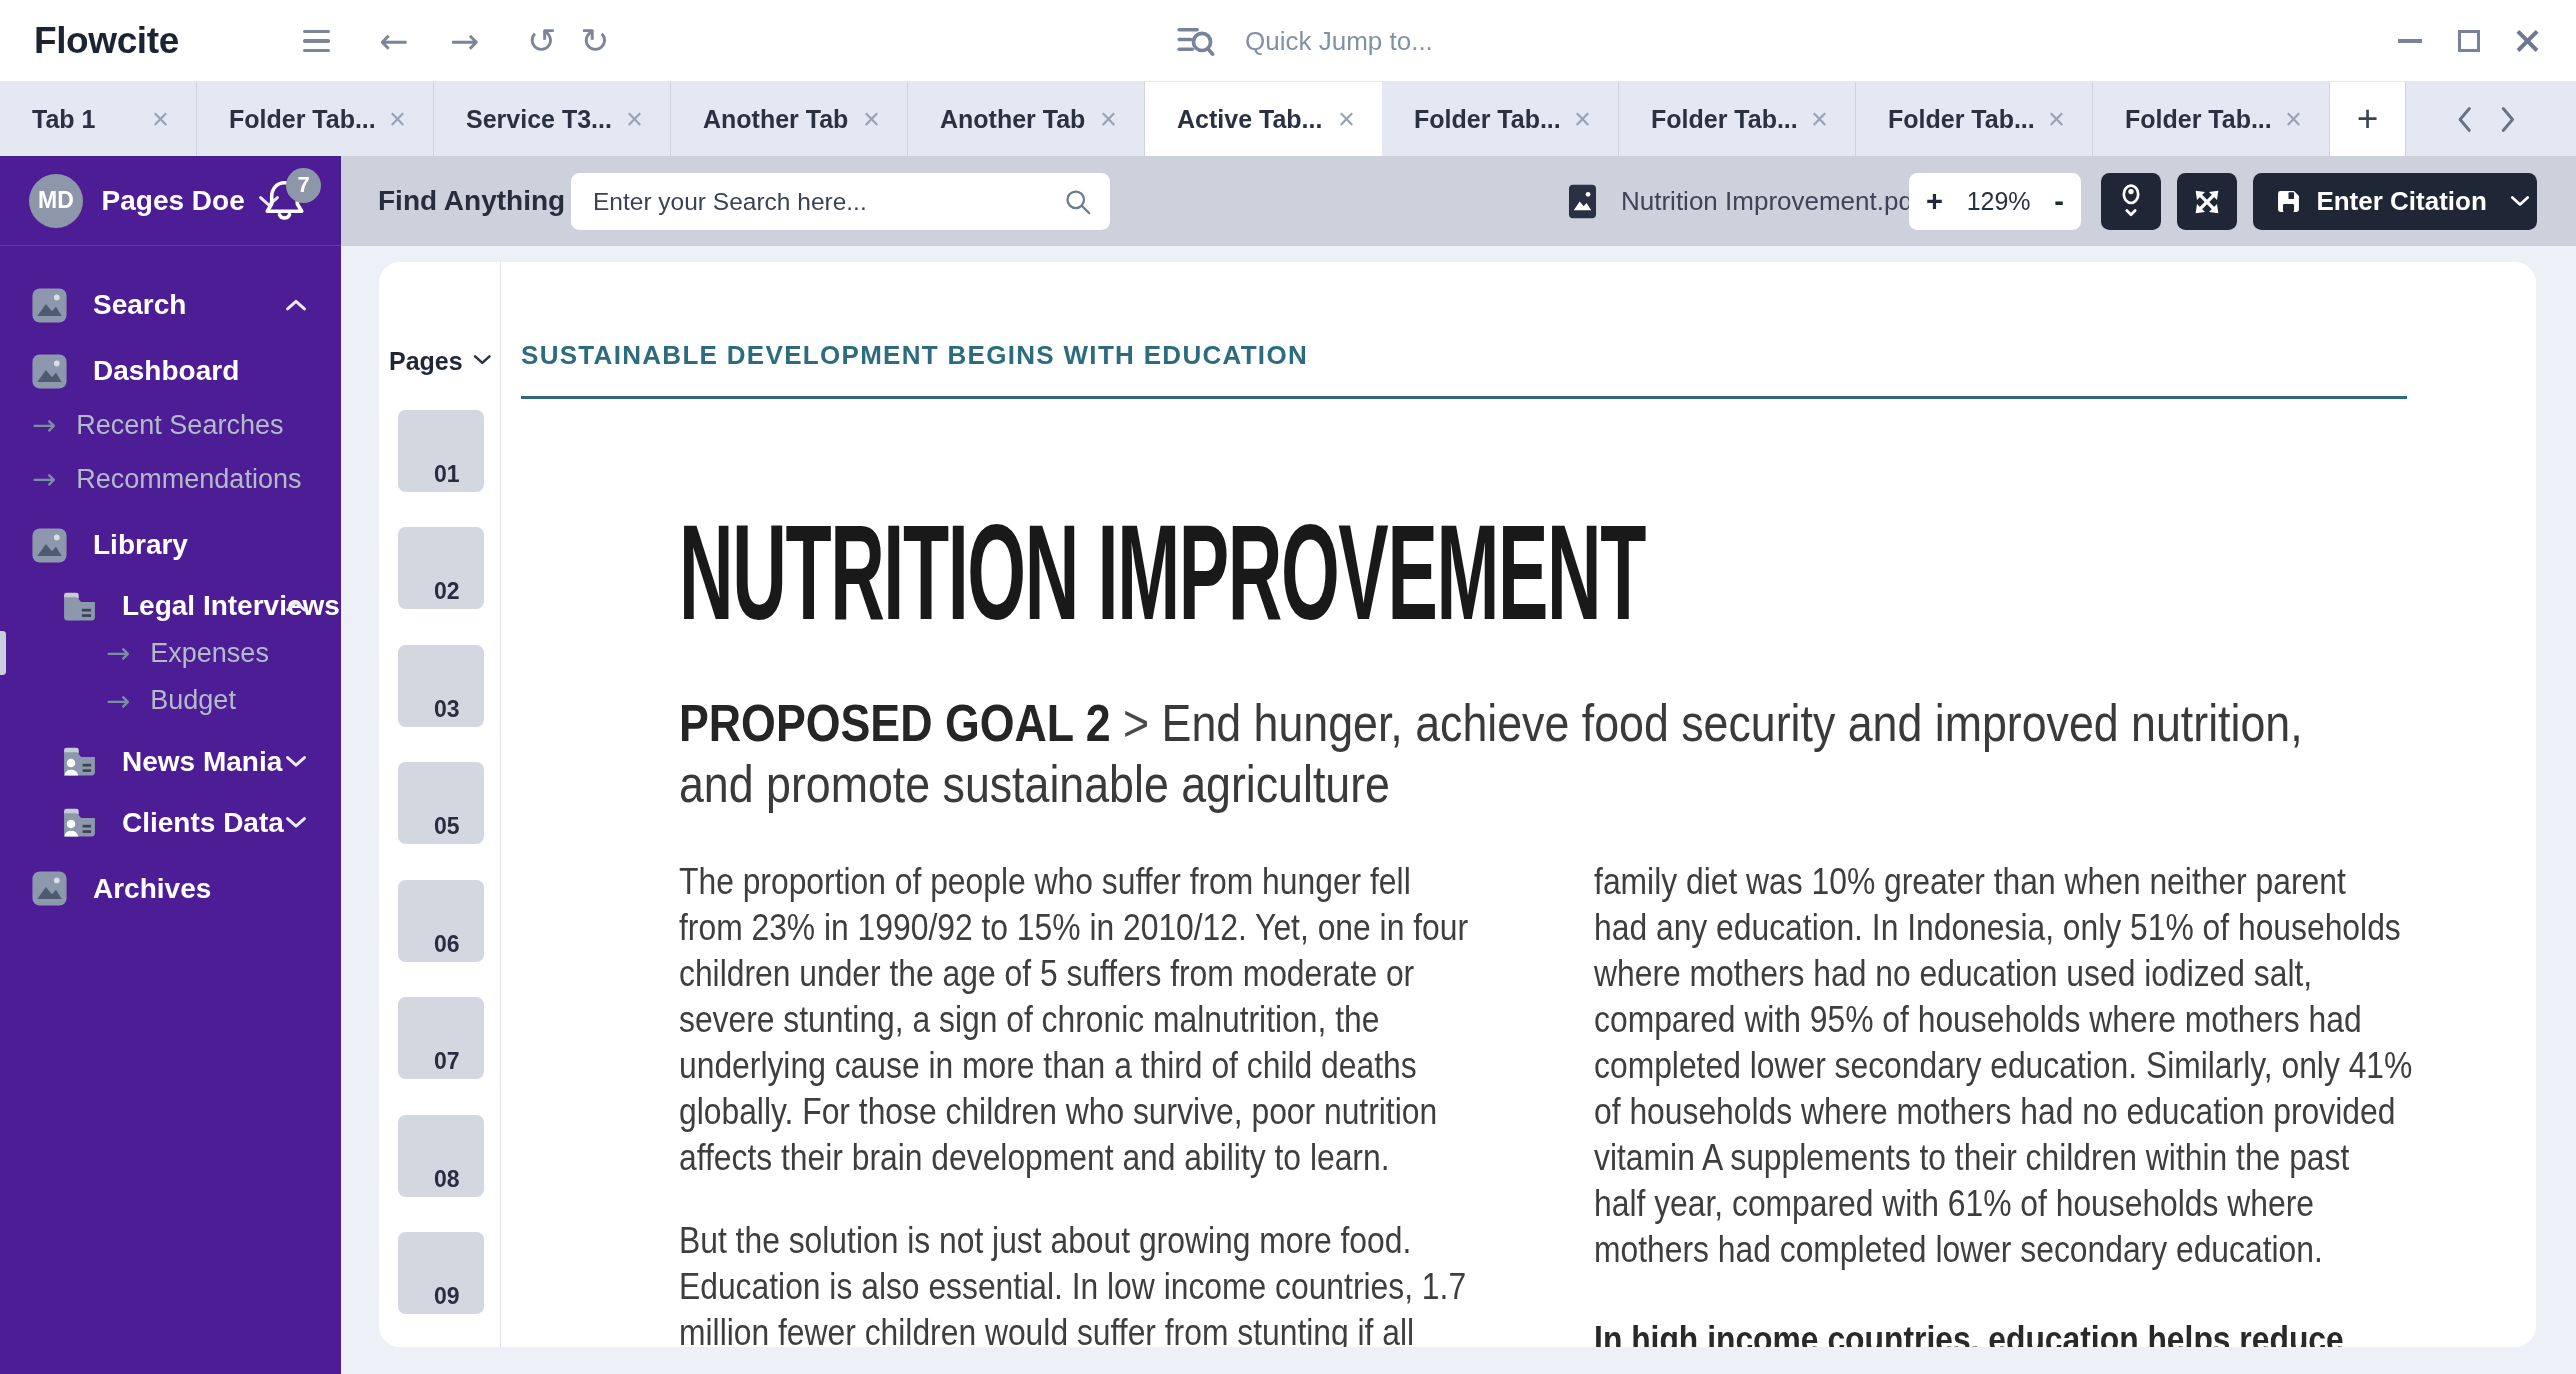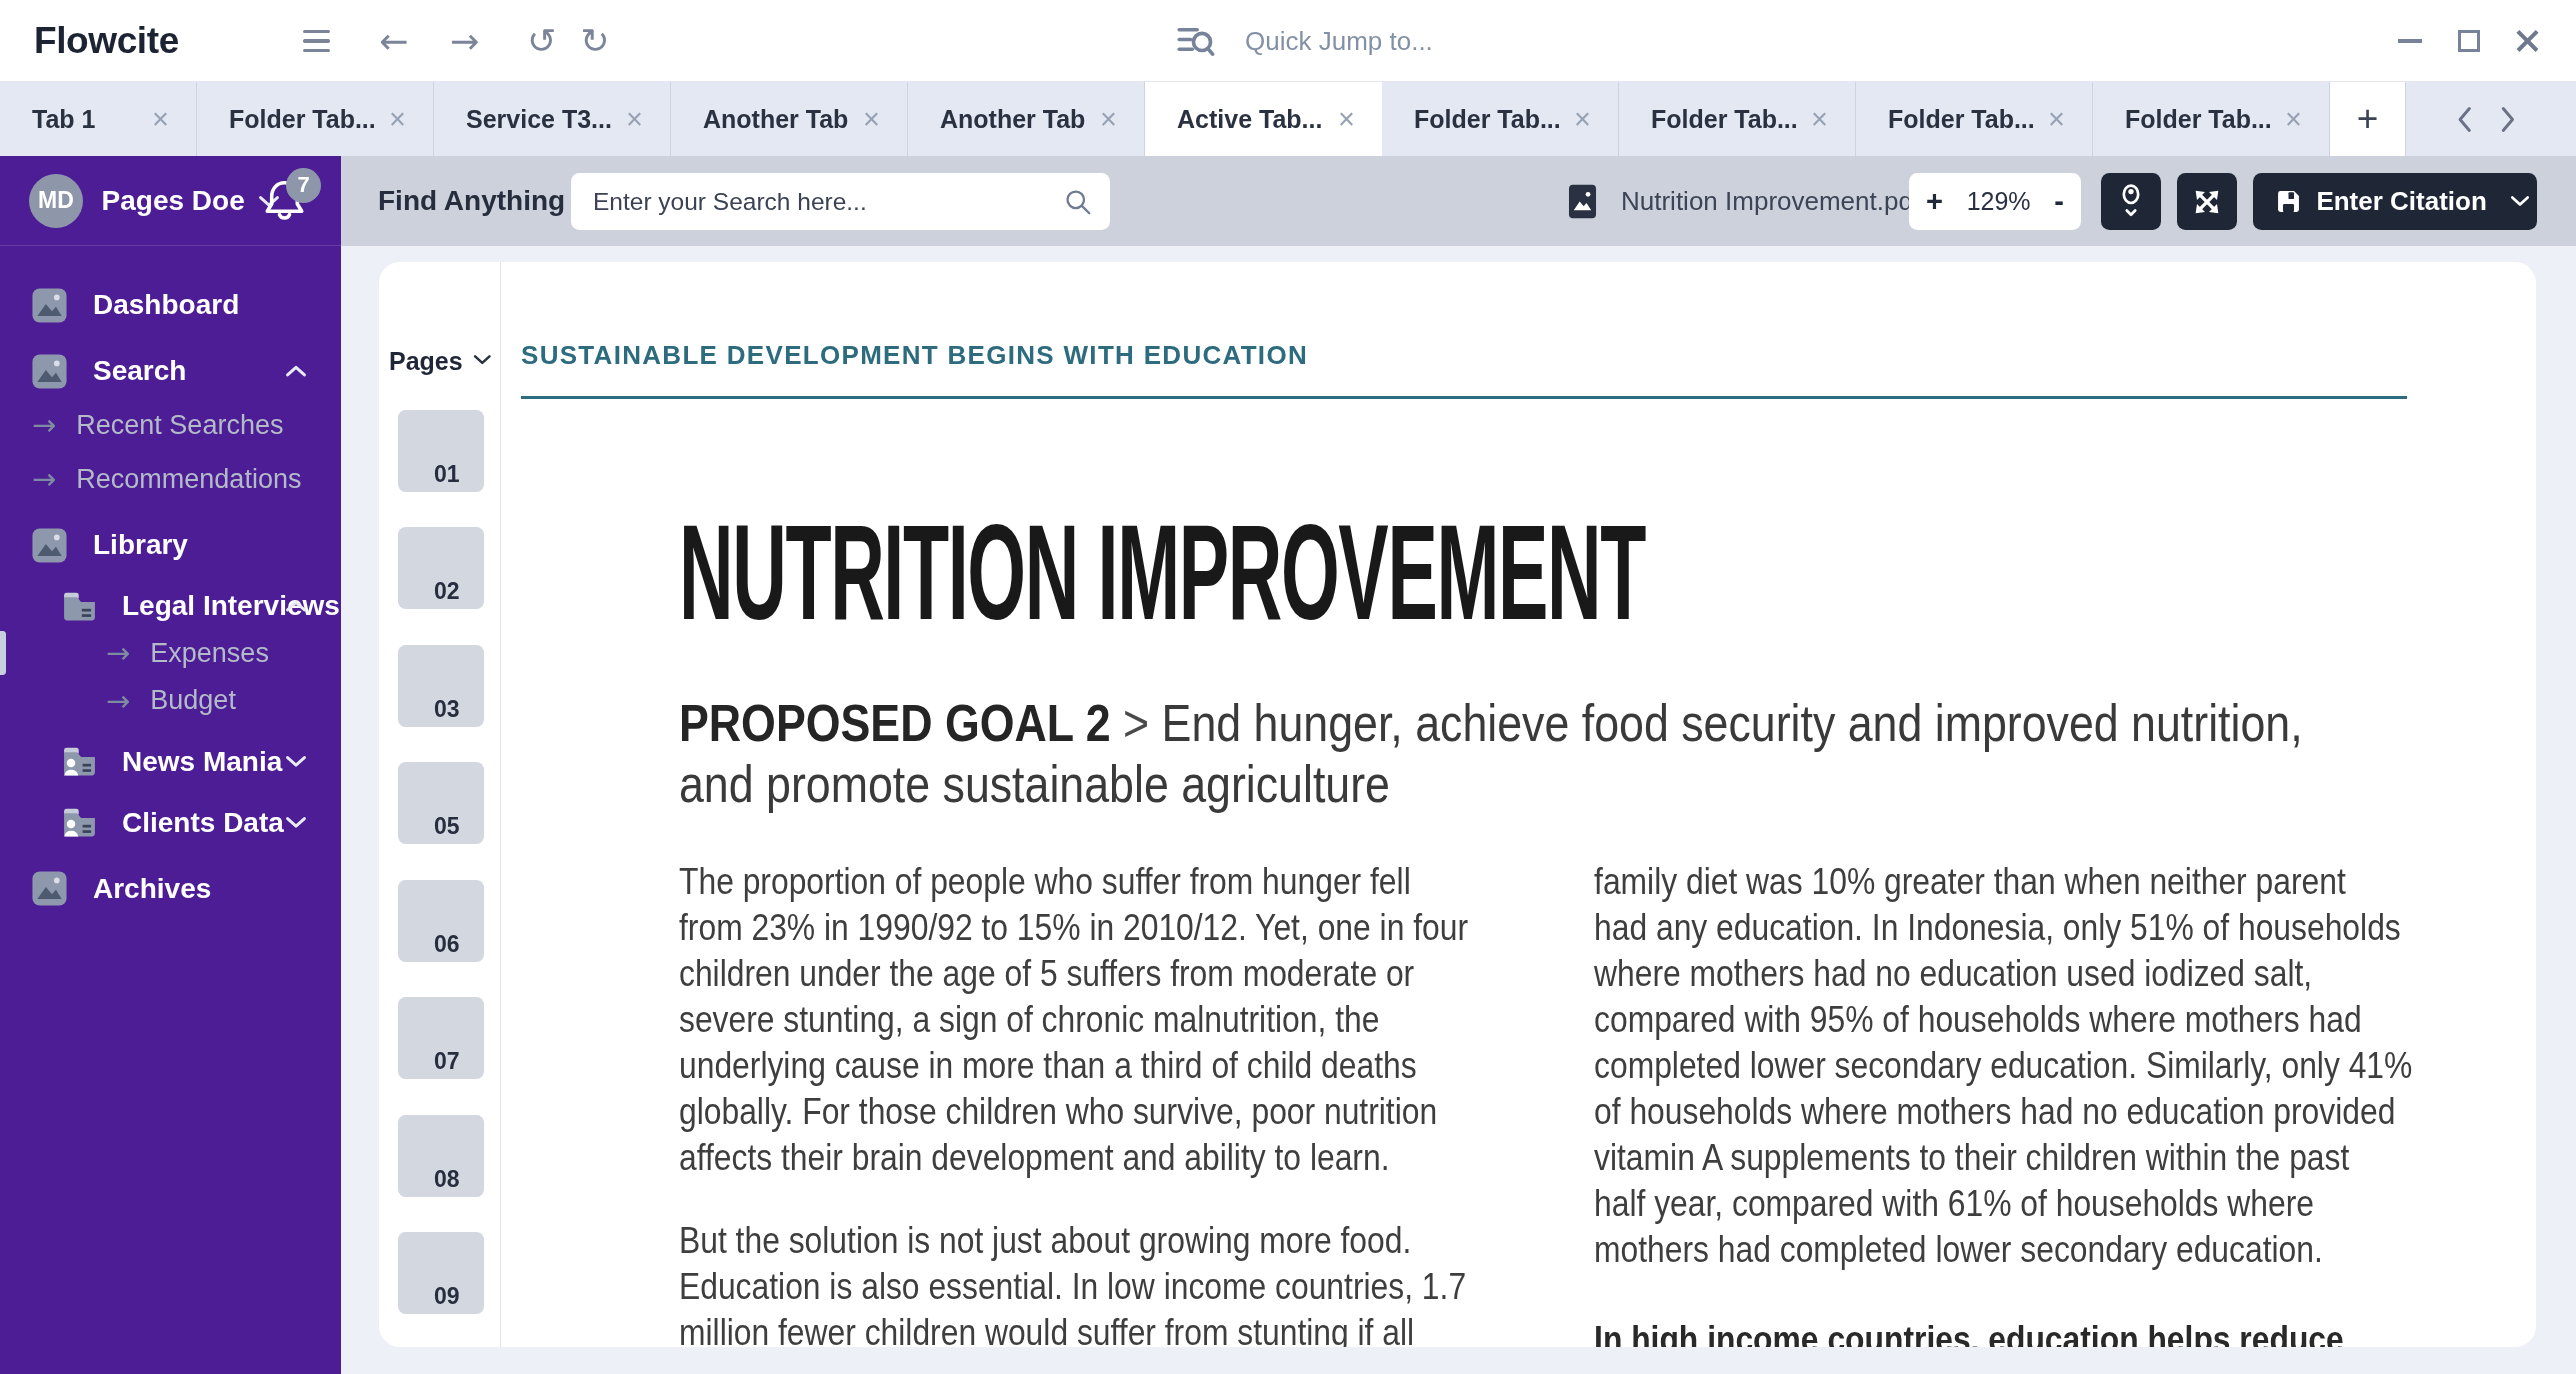--- a/index.html
+++ b/index.html
@@ -219,34 +219,34 @@
   </div>
   <div class="nav" id="sidenav">
       <div class="nav-item lvl0">
         <span style="display:flex;">
           <svg width="39" height="39" viewBox="0 0 48 48">
             <rect x="3" y="3" width="42" height="42" rx="9" fill="#8d98ac"></rect>
             <path d="M9 37 L19.5 22 L27 31 L32 25.5 L39 37 Z" fill="#4e5a70"></path>
             <circle cx="33" cy="14" r="3.5" fill="#d9dee8"></circle>
           </svg>
         </span>
-        <span class="lbl">Dashboard</span>
+        <span class="lbl">Search</span>
+        <span class="chev"><svg width="22" height="13.5" viewBox="0 0 26 16">
+            <polyline points="3,13 13,4 23,13" fill="none" stroke="#e8ebf1" stroke-width="3.5" stroke-linecap="round" stroke-linejoin="round"></polyline>
+          </svg></span>
       </div>
       <div class="nav-item lvl0">
         <span style="display:flex;">
           <svg width="39" height="39" viewBox="0 0 48 48">
             <rect x="3" y="3" width="42" height="42" rx="9" fill="#8d98ac"></rect>
             <path d="M9 37 L19.5 22 L27 31 L32 25.5 L39 37 Z" fill="#4e5a70"></path>
             <circle cx="33" cy="14" r="3.5" fill="#d9dee8"></circle>
           </svg>
         </span>
-        <span class="lbl">Search</span>
-        <span class="chev"><svg width="22" height="13.5" viewBox="0 0 26 16">
-            <polyline points="3,13 13,4 23,13" fill="none" stroke="#e8ebf1" stroke-width="3.5" stroke-linecap="round" stroke-linejoin="round"></polyline>
-          </svg></span>
+        <span class="lbl">Dashboard</span>
       </div>
       <div class="nav-item sub">
         <span class="nav-arrow">→</span>
         <span class="lbl">Recent Searches</span>
       </div>
       <div class="nav-item sub">
         <span class="nav-arrow">→</span>
         <span class="lbl">Recommendations</span>
       </div>
       <div class="nav-item lvl0">

